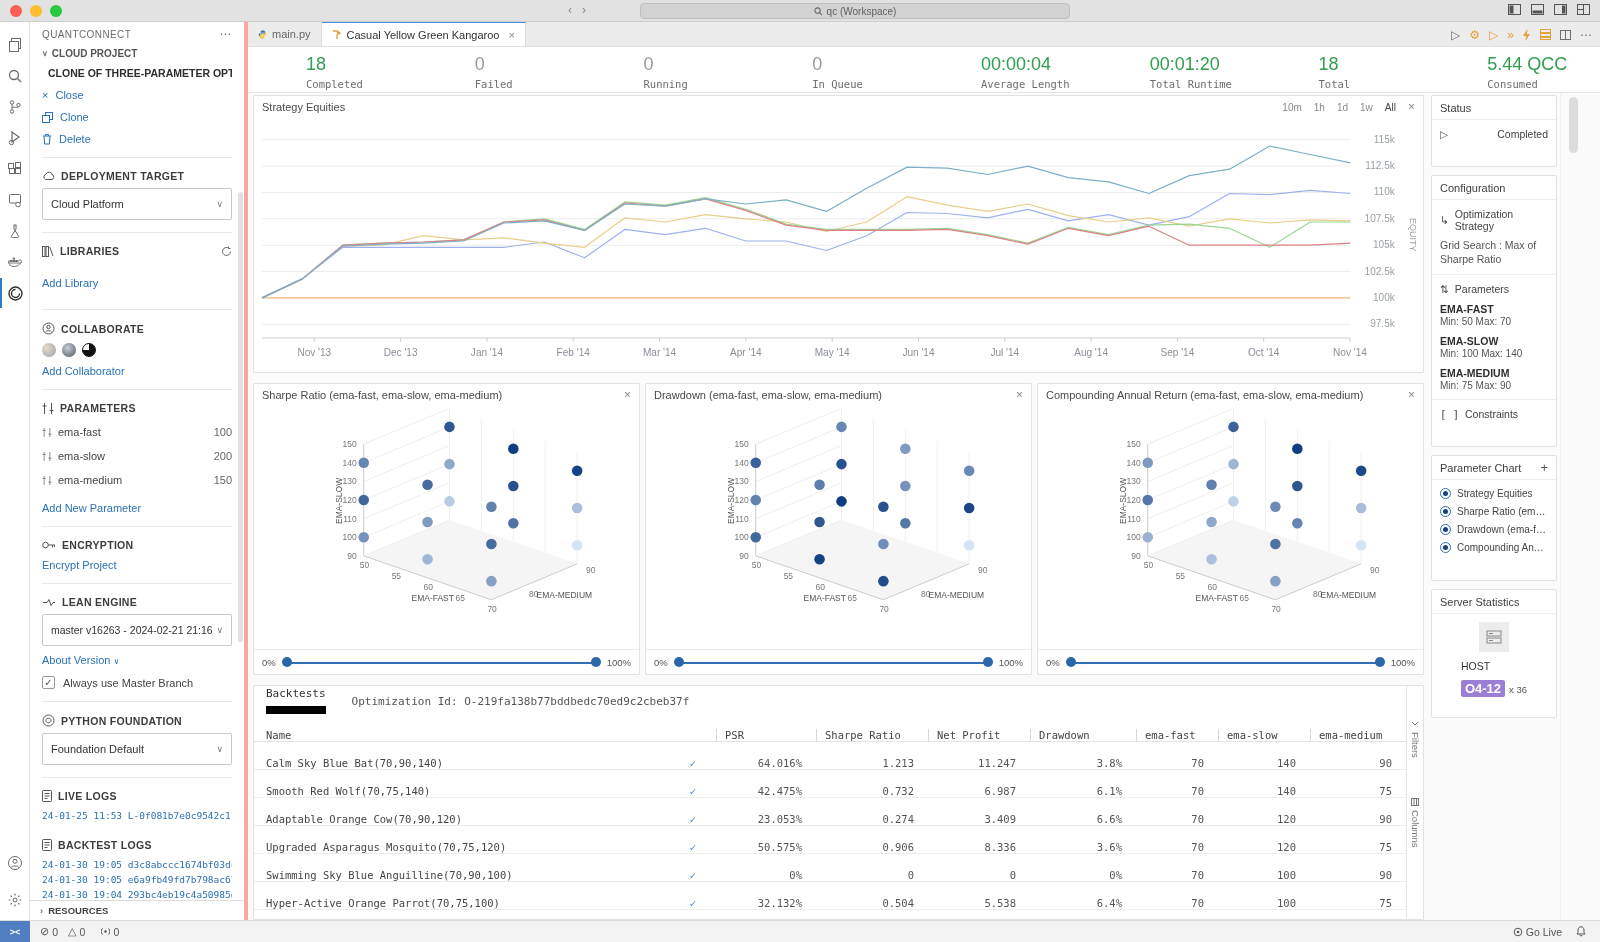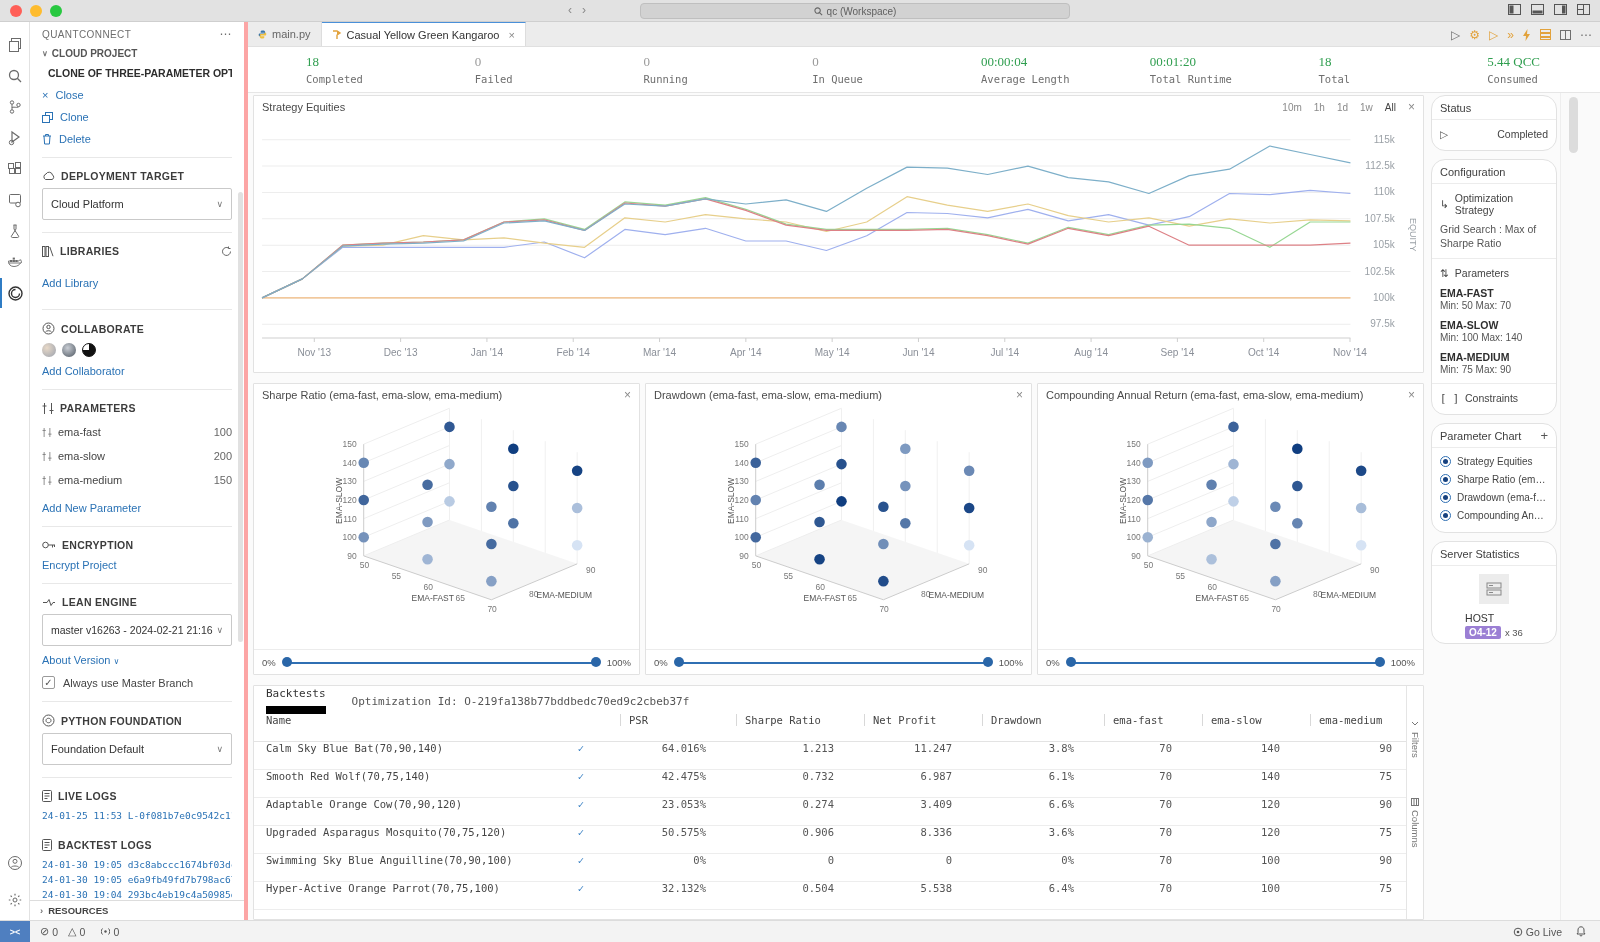--- a/index.html
+++ b/index.html
@@ -55,21 +55,21 @@
   #tabbar { height:25px; background:#ececec; display:flex; position:relative; border-bottom:1px solid #e0e0e0; }
   .tab { display:flex; align-items:center; gap:5px; padding:0 10px; font-size:11px; color:#666; border-right:1px solid #ddd; background:#ececec; }
   .tab.active { background:#ffffff; color:#333; border-top:1.5px solid #4a90d9; }
   .tab .close { color:#888; font-size:11px; margin-left:4px; }
   #editor-toolbar { position:absolute; right:8px; top:0; height:25px; display:flex; align-items:center; gap:9px; font-size:12px; }
   .tb-gray { color:#6f6f6f; } .tb-orange { color:#e2a23c; }
   #editor-toolbar svg { display:block; }
 
   #statsbar { height:46px; background:#fff; border-bottom:1px solid #e6e6e6; display:flex; padding-left:2px; }
   .stat { flex:1; padding-left:56px; padding-top:7px; }
-  .stat .v { font-family:Liberation Serif, serif; font-size:13px; color:#9a9a9a; }
+  .stat .v { font-family:Liberation Sans, sans-serif; font-size:18px; color:#9a9a9a; }
   .stat .v.green { color:#2f9e4f; }
   .stat .l { font-family:"DejaVu Sans Mono",monospace; font-size:10.5px; color:#6e6e6e; margin-top:3px; }
 
   #editor-body { flex:1; display:flex; min-height:0; }
   #panels { flex:1; padding:2px 2px 0 5px; display:flex; flex-direction:column; min-width:0; }
   .panel { background:#fff; border:1px solid #e2e2e2; border-radius:1px; }
   .panel-head { height:22px; display:flex; align-items:center; padding:0 8px; font-size:11px; color:#4a4a4a; justify-content:space-between; }
   .panel-head .x { color:#8a8a8a; font-size:12px; }
   #equity-panel { height:278px; }
   .ranges { display:flex; gap:12px; align-items:center; font-size:10px; color:#8a8a8a; }
@@ -80,47 +80,47 @@
   .slider-row { height:25px; border-top:1px solid #ececec; display:flex; align-items:center; padding:0 8px; gap:6px; font-size:9.5px; color:#555; }
   .slider-track { flex:1; height:12px; position:relative; }
   .slider-line { position:absolute; top:5.5px; left:4px; right:4px; height:2px; background:#2f6fb3; }
   .slider-dot { position:absolute; top:1px; width:10px; height:10px; border-radius:50%; background:#2a66a8; }
 
   #table-panel { flex:1; margin-top:10px; display:flex; min-height:0; position:relative; }
   #table-main { flex:1; min-width:0; display:flex; flex-direction:column; }
   #table-tabs { height:28px; display:flex; align-items:flex-end; gap:26px; padding:0 12px; font-family:"DejaVu Sans Mono",monospace; font-size:11px; color:#555; }
   #bt-tab { padding-bottom:6px; border-bottom:8px solid #000000; color:#333; }
   #opt-id { padding-bottom:6px; color:#555; }
-  .trow { display:flex; align-items:flex-start; height:28px; border-bottom:1px solid #ededed; font-family:"DejaVu Sans Mono",monospace; font-size:10.5px; color:#555;gap:16px; }
+  .trow { display:flex; align-items:flex-end; height:28px; border-bottom:1px solid #ededed; font-family:"DejaVu Sans Mono",monospace; font-size:10.5px; color:#555; }
   .trow.header { color:#444; border-bottom:1px solid #e3e3e3; }
   .c-name { flex:1; padding-left:12px; text-align:left; color:#444; overflow:hidden; white-space:nowrap; }
   .c-chk { width:46px; text-align:center; color:#3b82c4; }
   .c { padding-right:14px; text-align:right; }
   .c-psr{width:100px;} .c-sharpe{width:112px;} .c-net{width:102px;} .c-dd{width:106px;} .c-f{width:82px;} .c-s{width:92px;} .c-m{width:96px;}
   .header .hc { text-align:left; border-left:1px solid #d8d8d8; padding-left:8px; padding-right:0; }
   #table-side { width:17px; border-left:1px solid #e5e5e5; display:flex; flex-direction:column; align-items:center; padding-top:34px; gap:40px; }
   .side-label { writing-mode:vertical-rl; font-size:9.5px; color:#777; display:flex; align-items:center; gap:4px; }
 
   
   #inspector { width:134px; padding:2px 3px 0 5px; }
-  .card { background:#fff; border:1px solid #e2e2e2; border-radius:14px; margin-bottom:8px; padding:0 8px 4px 8px; font-size:10.5px; color:#444; }
+  .card { background:#fff; border:1px solid #e2e2e2; border-radius:2px; margin-bottom:8px; padding:0 8px 20px 8px; font-size:10.5px; color:#444; }
   .card-head { height:24px; display:flex; align-items:center; justify-content:space-between; border-bottom:1px solid #ececec; font-size:11px; color:#3e3e3e; margin:0 -8px 8px -8px; padding:0 8px; }
   .card-row { display:flex; align-items:center; gap:6px; margin:6px 0; }
   .spread { justify-content:space-between; }
   .pname { font-weight:bold; color:#2f2f2f; margin-top:8px; font-size:10.5px; }
   .prange { color:#555; font-size:10px; margin-top:1px; }
   .thin-div { border-top:1px solid #ececec; margin:8px -8px; }
   .radio-row { display:flex; align-items:center; gap:6px; margin:7px 0; color:#444; font-size:10px; }
   .radio { width:11px; height:11px; border:1.5px solid #2f6fb3; border-radius:50%; flex:none; display:flex; align-items:center; justify-content:center; }
   .radio i { width:5px; height:5px; background:#16417f; border-radius:50%; }
   .radio-label { overflow:hidden; white-space:nowrap; text-overflow:ellipsis; }
   .host-row { display:flex; gap:8px; align-items:center; margin-top:8px;flex-direction:column; }
   .host-icon { width:30px; height:30px; background:#ececec; display:flex; align-items:center; justify-content:center; }
   .host-name { font-size:10.5px; color:#333; }
-  .host-badge { display:inline-block; background:#9b7fd4; color:#fff; font-size:10px; font-weight:bold; padding:1px 4px; border-radius:2px; margin-top:2px; }
+  .host-badge { display:inline-block; background:#9b7fd4; color:#fff; font-size:13px; font-weight:bold; padding:1px 4px; border-radius:2px; margin-top:8px; }
   .host-mult { font-size:9.5px; color:#555; margin-left:4px; }
 
   #gutter { width:40px; background:#fafafa; border-left:1px solid #eee; position:relative; }
   #gutter-thumb { position:absolute; top:4px; left:8px; width:9px; height:56px; background:#dcdcdc; border-radius:5px; }
 
   
   #statusbar { position:absolute; bottom:0; left:0; width:1600px; height:22px; background:#f3f3f3; border-top:1px solid #dcdcdc; display:flex; align-items:center; font-size:10.5px; color:#555; }
   #remote-badge { width:30px; height:22px; background:#4f7fc0; color:#fff; display:flex; align-items:center; justify-content:center; font-size:9px; font-weight:bold; }
   .sb-item { display:flex; align-items:center; gap:3px; margin-left:10px; }
   #sb-right { margin-left:auto; display:flex; align-items:center; gap:14px; margin-right:14px; }

